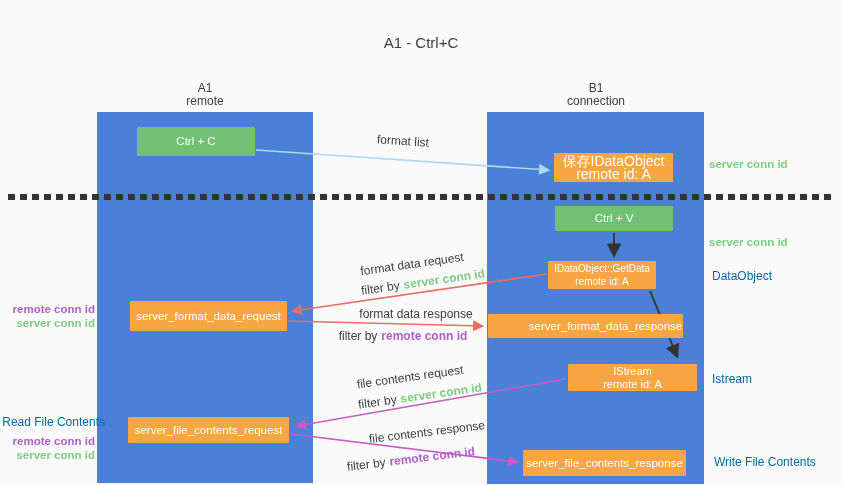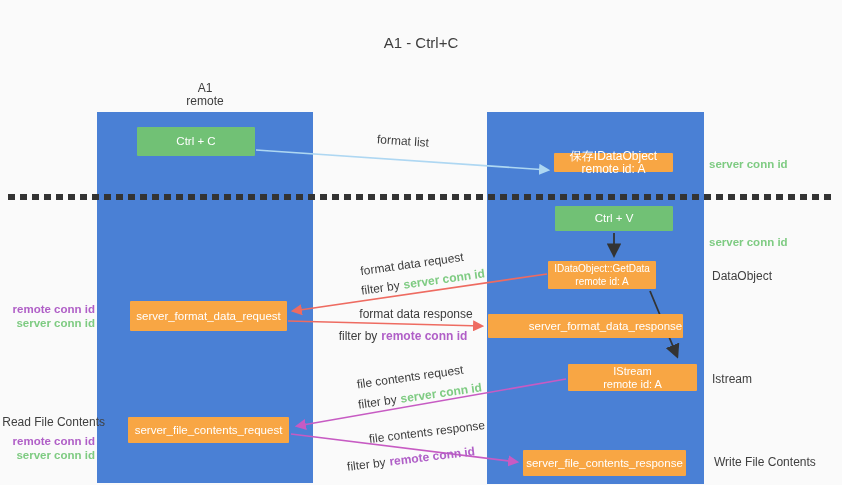--- a/index.html
+++ b/index.html
@@ -49,21 +49,21 @@
   .node.orange{background:#f8a644;}
   .flow-label{
     position:absolute;
     font-size:12px;color:#3d3d3d;
     white-space:nowrap;
     text-align:center;
     z-index:4;
   }
   .side-label{
     position:absolute;
-    font-size:12px;color:#404040;
+    font-size:12px;color:#0369a1;
     white-space:nowrap;
     z-index:4;
   }
   .conn-id{
     font-size:11.5px;font-weight:bold;
     line-height:14px;
   }
   .green-id{color:#7ecb82;font-weight:bold;}
   .purple-id{color:#b05fc7;font-weight:bold;}
   .right-align{text-align:right;}
@@ -77,20 +77,24 @@
 
 <div class="canvas">
 
   <div class="title">
     <div>A1 - Ctrl+C</div>
   </div>
 
   <div class="col-header" style="left:135px;top:58px;">
     <div>A1</div>
     <div>remote</div>
+  </div>
+  <div class="col-header" style="left:526px;top:58px;">
+    <div>B1</div>
+    <div>connection</div>
   </div>
 
   <div class="lane" style="left:97px;top:88px;width:216px;height:371px;"></div>
   <div class="lane" style="left:487px;top:88px;width:217px;height:372px;"></div>
 
   <svg id="arrow-layer" width="842" height="485">
     <defs>
       <marker id="mk-blue" viewBox="0 0 10 10" refX="8" refY="5" markerWidth="7" markerHeight="7" orient="auto">
           <path d="M0,0 L10,5 L0,10 z" fill="#aed7f2"></path>
         </marker>
@@ -113,21 +117,21 @@
     <line x1="288" y1="297" x2="482" y2="302" stroke="#ee6b61" stroke-width="1.6" marker-end="url(#mk-red)"></line>
     <line x1="650" y1="267" x2="677" y2="332" stroke="#333333" stroke-width="1.8" marker-end="url(#mk-blk)"></line>
     <line x1="566" y1="355" x2="297" y2="402" stroke="#c75bc3" stroke-width="1.6" marker-end="url(#mk-mag)"></line>
     <line x1="291" y1="410" x2="517" y2="438" stroke="#c75bc3" stroke-width="1.6" marker-end="url(#mk-mag)"></line>
   </svg>
 
   <div class="node green" style="left:137px;top:103px;width:118px;height:29px;">
     <div>Ctrl + C</div>
   </div>
 
-  <div class="node orange" style="left:554px;top:129px;width:119px;height:19px;font-size:12px;">
+  <div class="node orange" style="left:554px;top:129px;width:119px;height:29px;font-size:14px;">
     <div>保存IDataObject</div>
     <div>remote id: A</div>
   </div>
 
   <div class="node green" style="left:555px;top:182px;width:118px;height:25px;">
     <div>Ctrl + V</div>
   </div>
 
   <div class="node orange" style="left:548px;top:237px;width:108px;height:28px;font-size:10px;">
     <div>IDataObject::GetData</div>

